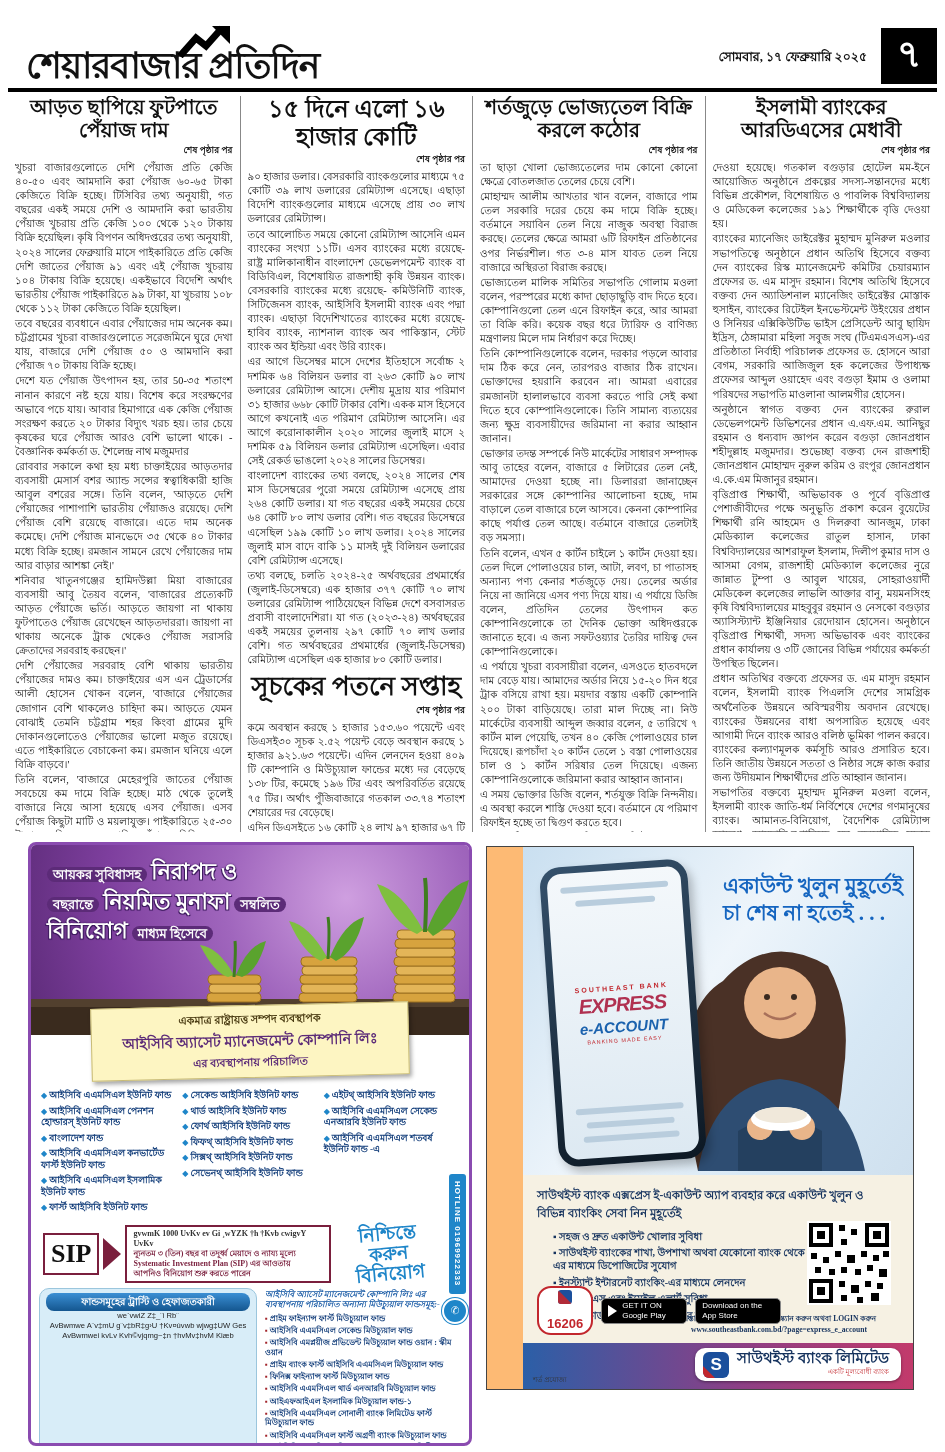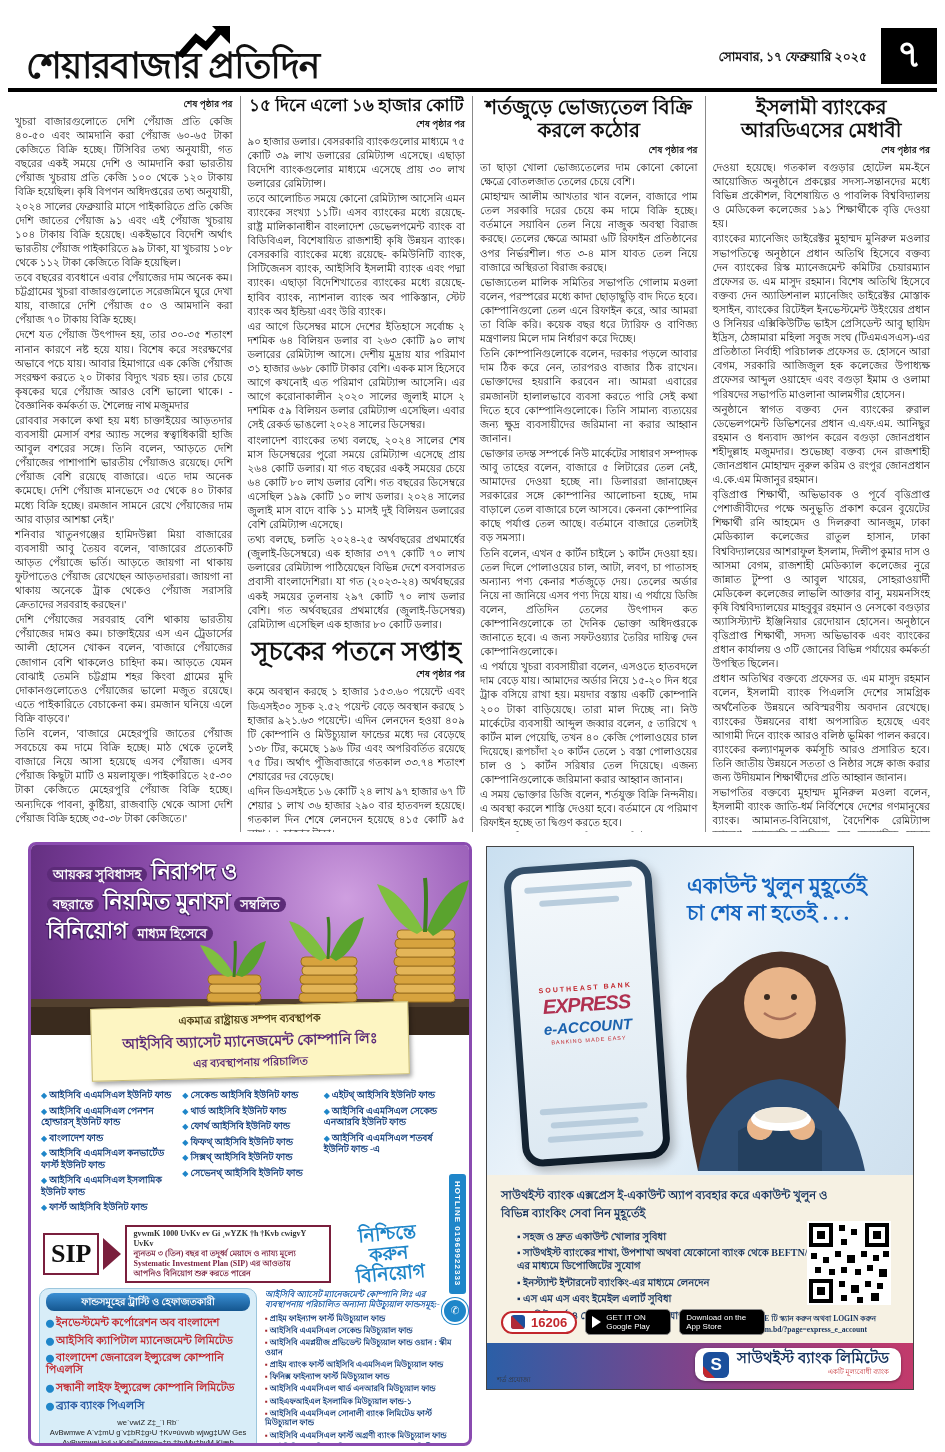--- a/index.html
+++ b/index.html
@@ -13,21 +13,21 @@
   .mast-right{display:flex;align-items:flex-end;gap:14px;}
   .mast-date{font-size:12.5px;font-weight:bold;padding-bottom:16px;}
   .page-box{width:56px;height:56px;background:#000;color:#fff;display:flex;align-items:center;justify-content:center;font-size:38px;font-weight:bold;}
   .mast-rule{height:4px;background:#000;margin:0 8px;}
 
   
   .articles{display:flex;padding:4px 8px 0;height:740px;overflow:hidden;box-sizing:border-box;}
   .col{flex:1;padding:0 7px;overflow:hidden;border-left:1px solid #888;min-width:0;}
   .col:first-child{border-left:none;}
   .headline{font-size:20px;font-weight:bold;text-align:center;margin:0;line-height:1.15;}
-  .headline.big{font-size:17px;font-family:Liberation Serif, serif;}
+  .headline.big{font-size:24px;font-family:Liberation Serif, serif;}
   .subhead{font-size:26px;font-weight:bold;text-align:center;margin:6px 0 0;line-height:1.1;}
   .cont{font-size:9px;font-weight:bold;text-align:right;margin:1px 0 3px;}
   .body p{font-size:10.3px;line-height:1.37;text-align:justify;margin:0 0 1px;}
 
   
   .ads{position:absolute;left:0;top:842px;width:945px;height:610px;}
 
   
   .icb-ad{position:absolute;left:28px;top:0;width:444px;height:604px;border:3px solid #8a4bb0;border-radius:8px;background:#fff;overflow:hidden;box-sizing:border-box;}
   .icb-photo{height:190px;position:relative;background:radial-gradient(circle at 72% 28%,#cf9fe0 0%,#a066bd 35%,#7e3f9e 70%,#5c2b78 100%);overflow:hidden;}
@@ -60,40 +60,40 @@
   .trustee-box li::before{content:"⬤ ";font-size:8px;color:#1f86c9;}
   .trustee-box li:nth-child(5){color:#1b4f9c;}
   .contact-ascii{font-size:7.6px;text-align:center;color:#222;line-height:1.35;font-family:"Liberation Sans",sans-serif;}
   .other-funds{flex:1;padding-top:2px;}
   .other-funds .of-head{font-size:8.4px;font-weight:bold;font-style:italic;color:#1f5fa8;line-height:1.3;margin-bottom:2px;}
   .other-funds ul{list-style:none;margin:0;padding:0;}
   .other-funds li{font-size:8px;font-weight:bold;color:#123d7a;margin:2.6px 0;line-height:1.2;}
   .other-funds li::before{content:"▪ ";color:#a2242a;}
 
   
-  .se-ad{position:absolute;left:486px;top:4px;width:428px;height:544px;border:1px solid #444;background:#a21caf;overflow:hidden;box-sizing:border-box;}
+  .se-ad{position:absolute;left:486px;top:4px;width:428px;height:544px;border:1px solid #444;background:#fdba74;overflow:hidden;box-sizing:border-box;padding-left:36px;}
   .se-photo{height:328px;position:relative;background:linear-gradient(125deg,#c9dff0 0%,#eef5fb 45%,#d7e8f5 75%,#cfe0ee 100%);overflow:hidden;}
   .se-headline{position:absolute;left:200px;top:26px;color:#1565c0;font-size:21px;font-weight:bold;line-height:1.3;z-index:3;}
   .se-phone{position:absolute;left:26px;top:16px;width:148px;height:300px;background:linear-gradient(160deg,#35516c,#0c1722);border-radius:20px;padding:7px;box-sizing:border-box;transform:rotate(-4deg);z-index:2;box-shadow:4px 6px 10px rgba(0,0,0,.25);}
   .se-screen{width:100%;height:100%;background:linear-gradient(#f4f8fb,#dde9f2);border-radius:14px;display:flex;flex-direction:column;align-items:center;justify-content:center;gap:2px;position:relative;overflow:hidden;}
   .se-screen .line{width:80%;height:6px;border-radius:3px;background:#b9cddd;position:absolute;}
   .se-brand1{font-size:7px;letter-spacing:2px;color:#c2272d;font-weight:bold;font-family:"Liberation Sans",sans-serif;}
   .se-brand2{font-size:20px;font-weight:bold;font-style:italic;color:#b03050;font-family:"Liberation Sans",sans-serif;letter-spacing:-1px;}
   .se-brand3{font-size:15px;font-weight:bold;font-style:italic;color:#1b62ae;font-family:"Liberation Sans",sans-serif;}
   .se-brand4{font-size:5.5px;letter-spacing:1px;color:#c2272d;font-family:"Liberation Sans",sans-serif;}
   .se-woman{position:absolute;right:30px;bottom:0;z-index:1;}
   .se-info{background:#f6f1e3;height:168px;position:relative;padding:12px 14px 4px;box-sizing:border-box;}
   .se-intro{font-size:11.5px;font-weight:bold;color:#16335e;width:330px;line-height:1.55;}
   .se-info ul{list-style:none;margin:7px 16px 0;padding:0;width:320px;}
   .se-info li{font-size:10px;color:#16335e;font-weight:bold;margin:3.5px 0;line-height:1.3;}
   .se-info li::before{content:"▪ ";color:#16335e;}
   .se-qr{position:absolute;right:22px;top:46px;}
   .se-qrcap{position:absolute;right:4px;bottom:8px;width:260px;text-align:center;font-size:7.6px;font-weight:bold;color:#16335e;line-height:1.45;}
   .se-badges{position:absolute;left:14px;bottom:8px;display:flex;gap:8px;align-items:center;}
-  .badge-call{display:flex;align-items:center;gap:6px;background:#fff;border:2px solid #c2272d;border-radius:14px;padding:2px 8px;font-size:13px;font-weight:bold;color:#c2272d;font-family:"Liberation Sans",sans-serif;}
+  .badge-call{display:flex;align-items:center;gap:12px;background:#fff;border:2px solid #c2272d;border-radius:14px;padding:2px 8px;font-size:13px;font-weight:bold;color:#c2272d;font-family:"Liberation Sans",sans-serif;flex-direction:column;}
   .sb-mini{width:14px;height:14px;border-radius:3px;background:#1b4f9c;position:relative;overflow:hidden;}
   .sb-mini::after{content:"";position:absolute;left:0;bottom:0;width:0;height:0;border-left:14px solid #c2272d;border-top:14px solid transparent;opacity:.9;}
   .badge-store{width:86px;height:26px;background:#000;border:1px solid #888;border-radius:5px;color:#fff;display:flex;align-items:center;gap:5px;padding:0 6px;box-sizing:border-box;}
   .badge-store .tri{width:0;height:0;border-top:6px solid transparent;border-bottom:6px solid transparent;border-left:9px solid #fff;}
   .badge-store .stxt{font-size:8px;line-height:1.15;font-family:"Liberation Sans",sans-serif;}
   .se-bar{height:46px;background:linear-gradient(90deg,#2b5fa7 0%,#8c3f86 55%,#c23a6b 100%);position:relative;}
   .se-logo-pill{position:absolute;right:12px;top:5px;background:#fff;border-radius:10px;padding:3px 12px 3px 8px;display:flex;align-items:center;gap:8px;box-shadow:0 1px 3px rgba(0,0,0,.4);}
   .sb-mark{width:26px;height:26px;border-radius:6px;background:#1b4f9c;color:#fff;display:flex;align-items:center;justify-content:center;font-size:17px;font-weight:bold;position:relative;overflow:hidden;font-family:"Liberation Sans",sans-serif;}
   .sb-mark::after{content:"";position:absolute;left:0;bottom:0;width:0;height:0;border-left:12px solid #c2272d;border-top:12px solid transparent;}
   .se-bankname{font-size:15px;font-weight:bold;color:#16335e;line-height:1;}
@@ -118,25 +118,26 @@
     <div class="mast-right">
       <div class="mast-date">সোমবার, ১৭ ফেব্রুয়ারি ২০২৫</div>
       <div class="page-box">৭</div>
     </div>
   </div>
   <div class="mast-rule"></div>
 
   <div class="articles">
 
     <div class="col">
+      <h1 class="headline">আড়ত ছাপিয়ে ফুটপাতে পেঁয়াজ দাম</h1>
       <div class="cont">শেষ পৃষ্ঠার পর</div>
       <div class="body">
           <p>খুচরা বাজারগুলোতে দেশি পেঁয়াজ প্রতি কেজি ৪০-৫০ এবং আমদানি করা পেঁয়াজ ৬০-৬৫ টাকা কেজিতে বিক্রি হচ্ছে। টিসিবির তথ্য অনুযায়ী, গত বছরের একই সময়ে দেশি ও আমদানি করা ভারতীয় পেঁয়াজ খুচরায় প্রতি কেজি ১০০ থেকে ১২০ টাকায় বিক্রি হয়েছিল। কৃষি বিপণন অধিদপ্তরের তথ্য অনুযায়ী, ২০২৪ সালের ফেব্রুয়ারি মাসে পাইকারিতে প্রতি কেজি দেশি জাতের পেঁয়াজ ৯১ এবং এই পেঁয়াজ খুচরায় ১০৪ টাকায় বিক্রি হয়েছে। একইভাবে বিদেশি অর্থাৎ ভারতীয় পেঁয়াজ পাইকারিতে ৯৯ টাকা, যা খুচরায় ১০৮ থেকে ১১২ টাকা কেজিতে বিক্রি হয়েছিল।</p>
           <p>তবে বছরের ব্যবধানে এবার পেঁয়াজের দাম অনেক কম। চট্টগ্রামের খুচরা বাজারগুলোতে সরেজমিনে ঘুরে দেখা যায়, বাজারে দেশি পেঁয়াজ ৫০ ও আমদানি করা পেঁয়াজ ৭০ টাকায় বিক্রি হচ্ছে।</p>
-          <p>দেশে যত পেঁয়াজ উৎপাদন হয়, তার ৩০-৩৫ শতাংশ নানান কারণে নষ্ট হয়ে যায়। বিশেষ করে সংরক্ষণের অভাবে পচে যায়। আবার হিমাগারে এক কেজি পেঁয়াজ সংরক্ষণ করতে ২০ টাকার বিদ্যুৎ খরচ হয়। তার চেয়ে কৃষকের ঘরে পেঁয়াজ আরও বেশি ভালো থাকে। - বৈজ্ঞানিক কর্মকর্তা ড. শৈলেন্দ্র নাথ মজুমদার</p>
+          <p>দেশে যত পেঁয়াজ উৎপাদন হয়, তার 50-৩৫ শতাংশ নানান কারণে নষ্ট হয়ে যায়। বিশেষ করে সংরক্ষণের অভাবে পচে যায়। আবার হিমাগারে এক কেজি পেঁয়াজ সংরক্ষণ করতে ২০ টাকার বিদ্যুৎ খরচ হয়। তার চেয়ে কৃষকের ঘরে পেঁয়াজ আরও বেশি ভালো থাকে। - বৈজ্ঞানিক কর্মকর্তা ড. শৈলেন্দ্র নাথ মজুমদার</p>
           <p>রোববার সকালে কথা হয় মধ্য চাক্তাইয়ের আড়তদার ব্যবসায়ী মেসার্স বশর অ্যান্ড সন্সের স্বত্বাধিকারী হাজি আবুল বশরের সঙ্গে। তিনি বলেন, 'আড়তে দেশি পেঁয়াজের পাশাপাশি ভারতীয় পেঁয়াজও রয়েছে। দেশি পেঁয়াজ বেশি রয়েছে বাজারে। এতে দাম অনেক কমেছে। দেশি পেঁয়াজ মানভেদে ৩৫ থেকে ৪০ টাকার মধ্যে বিক্রি হচ্ছে। রমজান সামনে রেখে পেঁয়াজের দাম আর বাড়ার আশঙ্কা নেই।'</p>
           <p>শনিবার খাতুনগঞ্জের হামিদউল্লা মিয়া বাজারের ব্যবসায়ী আবু তৈয়ব বলেন, 'বাজারের প্রত্যেকটি আড়ত পেঁয়াজে ভর্তি। আড়তে জায়গা না থাকায় ফুটপাতেও পেঁয়াজ রেখেছেন আড়তদাররা। জায়গা না থাকায় অনেকে ট্রাক থেকেও পেঁয়াজ সরাসরি ক্রেতাদের সরবরাহ করছেন।'</p>
           <p>দেশি পেঁয়াজের সরবরাহ বেশি থাকায় ভারতীয় পেঁয়াজের দামও কম। চাক্তাইয়ের এস এন ট্রেডার্সের আলী হোসেন খোকন বলেন, 'বাজারে পেঁয়াজের জোগান বেশি থাকলেও চাহিদা কম। আড়তে যেমন বোঝাই তেমনি চট্টগ্রাম শহর কিংবা গ্রামের মুদি দোকানগুলোতেও পেঁয়াজের ভালো মজুত রয়েছে। এতে পাইকারিতে বেচাকেনা কম। রমজান ঘনিয়ে এলে বিক্রি বাড়বে।'</p>
           <p>তিনি বলেন, 'বাজারে মেহেরপুরি জাতের পেঁয়াজ সবচেয়ে কম দামে বিক্রি হচ্ছে। মাঠ থেকে তুলেই বাজারে নিয়ে আসা হয়েছে এসব পেঁয়াজ। এসব পেঁয়াজ কিছুটা মাটি ও ময়লাযুক্ত। পাইকারিতে ২৫-৩০ টাকা কেজিতে মেহেরপুরি পেঁয়াজ বিক্রি হচ্ছে। অন্যদিকে পাবনা, কুষ্টিয়া, রাজবাড়ি থেকে আসা দেশি পেঁয়াজ বিক্রি হচ্ছে ৩৫-৩৮ টাকা কেজিতে।'</p>
         </div>
     </div>
 
     <div class="col">
       <h1 class="headline big">১৫ দিনে এলো ১৬ হাজার কোটি</h1>
       <div class="cont">শেষ পৃষ্ঠার পর</div>
@@ -288,27 +289,20 @@
           <div>নিশ্চিন্তে করুন</div>
           <div>বিনিয়োগ</div>
         </div>
         <div class="icb-hotline">HOTLINE 01969922333</div>
         <div class="icb-phoneicon">✆</div>
       </div>
 
       <div class="icb-bottom">
         <div class="trustee-box">
           <div class="trustee-head">ফান্ডসমূহের ট্রাস্টি ও হেফাজতকারী</div>
-          <ul>
-              <li>ইনভেস্টমেন্ট কর্পোরেশন অব বাংলাদেশ</li>
-              <li>আইসিবি ক্যাপিটাল ম্যানেজমেন্ট লিমিটেড</li>
-              <li>বাংলাদেশ জেনারেল ইন্স্যুরেন্স কোম্পানি পিএলসি</li>
-              <li>সন্ধানী লাইফ ইন্স্যুরেন্স কোম্পানি লিমিটেড</li>
-              <li>ব্র্যাক ব্যাংক পিএলসি</li>
-            </ul>
           <div class="contact-ascii">
             <div>we`vwiZ Z‡_¨i Rb¨</div>
             <div>AvBwmwe A¨v‡mU g¨v‡bR‡g›U †Kv¤úvwb wjwg‡UW Ges</div>
             <div>AvBwmwei kvLv Kvh©vjqmg~‡n †hvMv‡hvM Kiæb</div>
           </div>
         </div>
         <div class="other-funds">
           <div class="of-head">আইসিবি অ্যাসেট ম্যানেজমেন্ট কোম্পানি লিঃ এর ব্যবস্থাপনায় পরিচালিত অন্যান্য মিউচ্যুয়াল ফান্ডসমূহ:-</div>
           <ul>
               <li>প্রাইম ফাইন্যান্স ফার্স্ট মিউচ্যুয়াল ফান্ড</li>

